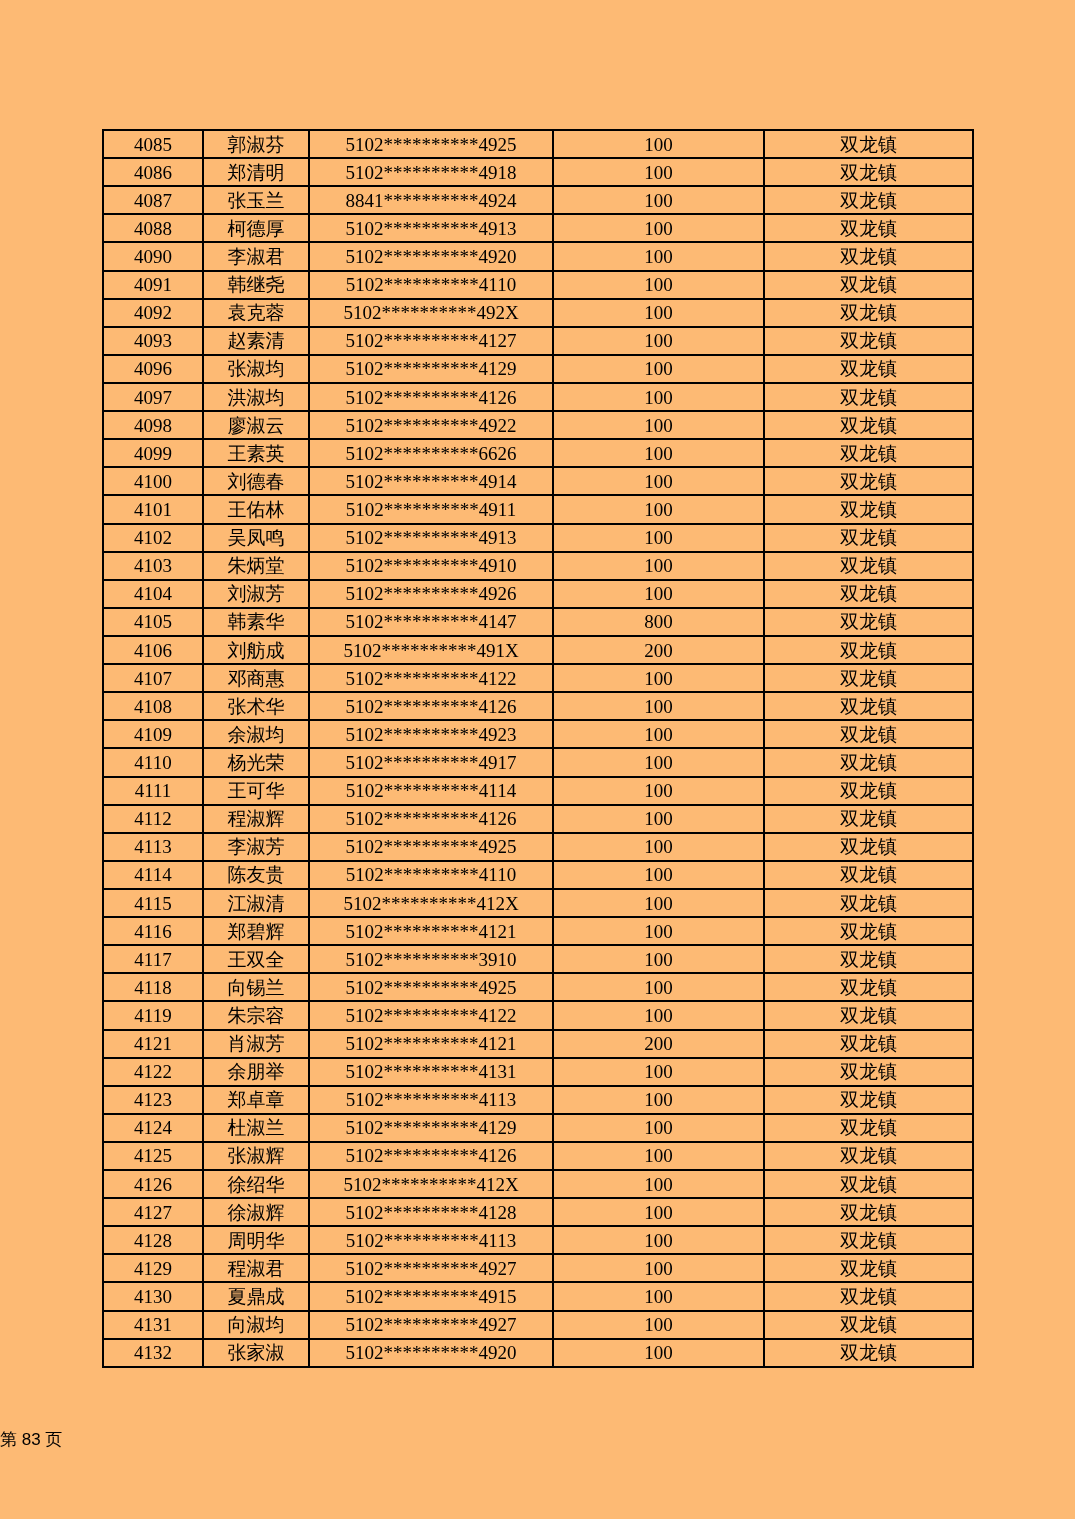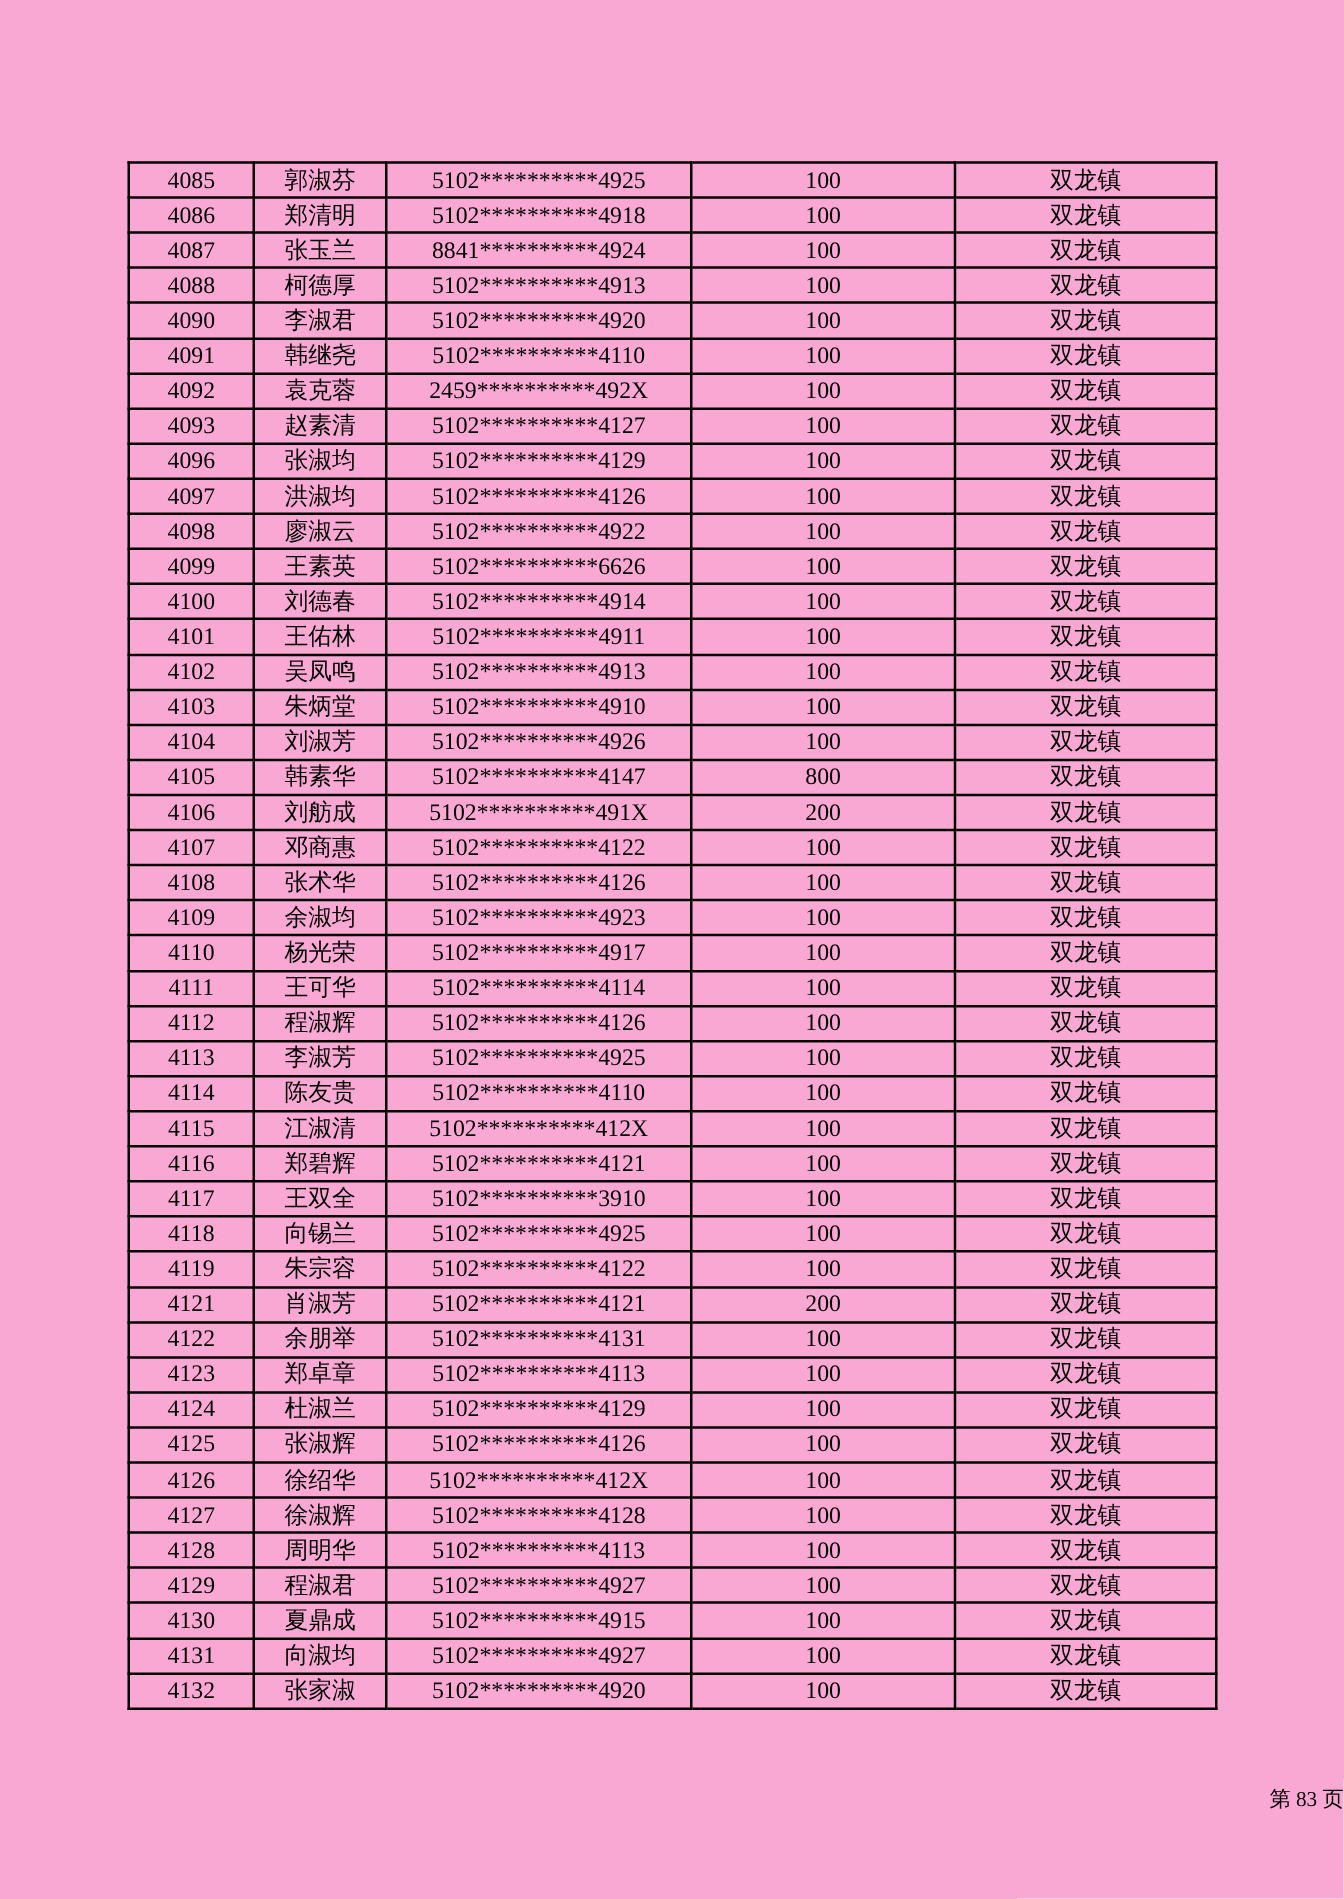--- a/index.html
+++ b/index.html
@@ -4,21 +4,21 @@
 <style>
   html, body {
     margin: 0;
     padding: 0;
     background: #ffffff;
   }
   .page {
     position: relative;
     width: 1075px;
     height: 1519px;
-    background: #f9a8d4;
+    background: #fdba74;
     overflow: hidden;
   }
   table.roster {
     position: absolute;
     left: 102px;
     top: 129px;
     width: 870px;
     height: 1239px;
     border-collapse: collapse;
     table-layout: fixed;
@@ -33,22 +33,22 @@
     padding: 0;
     white-space: nowrap;
     overflow: hidden;
     line-height: 1;
   }
   .footer {
     position: absolute;
     left: 0;
     top: 1428px;
     width: 100%;
-    text-align: right;
-    font-family: Liberation Serif, serif;
+    text-align: left;
+    font-family: Liberation Sans, sans-serif;
     font-size: 17px;
     color: #000000;
   }
 </style>
 </head>
 <body>
 
 <div class="page">
 
   <table class="roster">
@@ -98,21 +98,21 @@
         <tr>
           <td>4091</td>
           <td>韩继尧</td>
           <td>5102**********4110</td>
           <td>100</td>
           <td>双龙镇</td>
         </tr>
         <tr>
           <td>4092</td>
           <td>袁克蓉</td>
-          <td>2459**********492X</td>
+          <td>5102**********492X</td>
           <td>100</td>
           <td>双龙镇</td>
         </tr>
         <tr>
           <td>4093</td>
           <td>赵素清</td>
           <td>5102**********4127</td>
           <td>100</td>
           <td>双龙镇</td>
         </tr>

